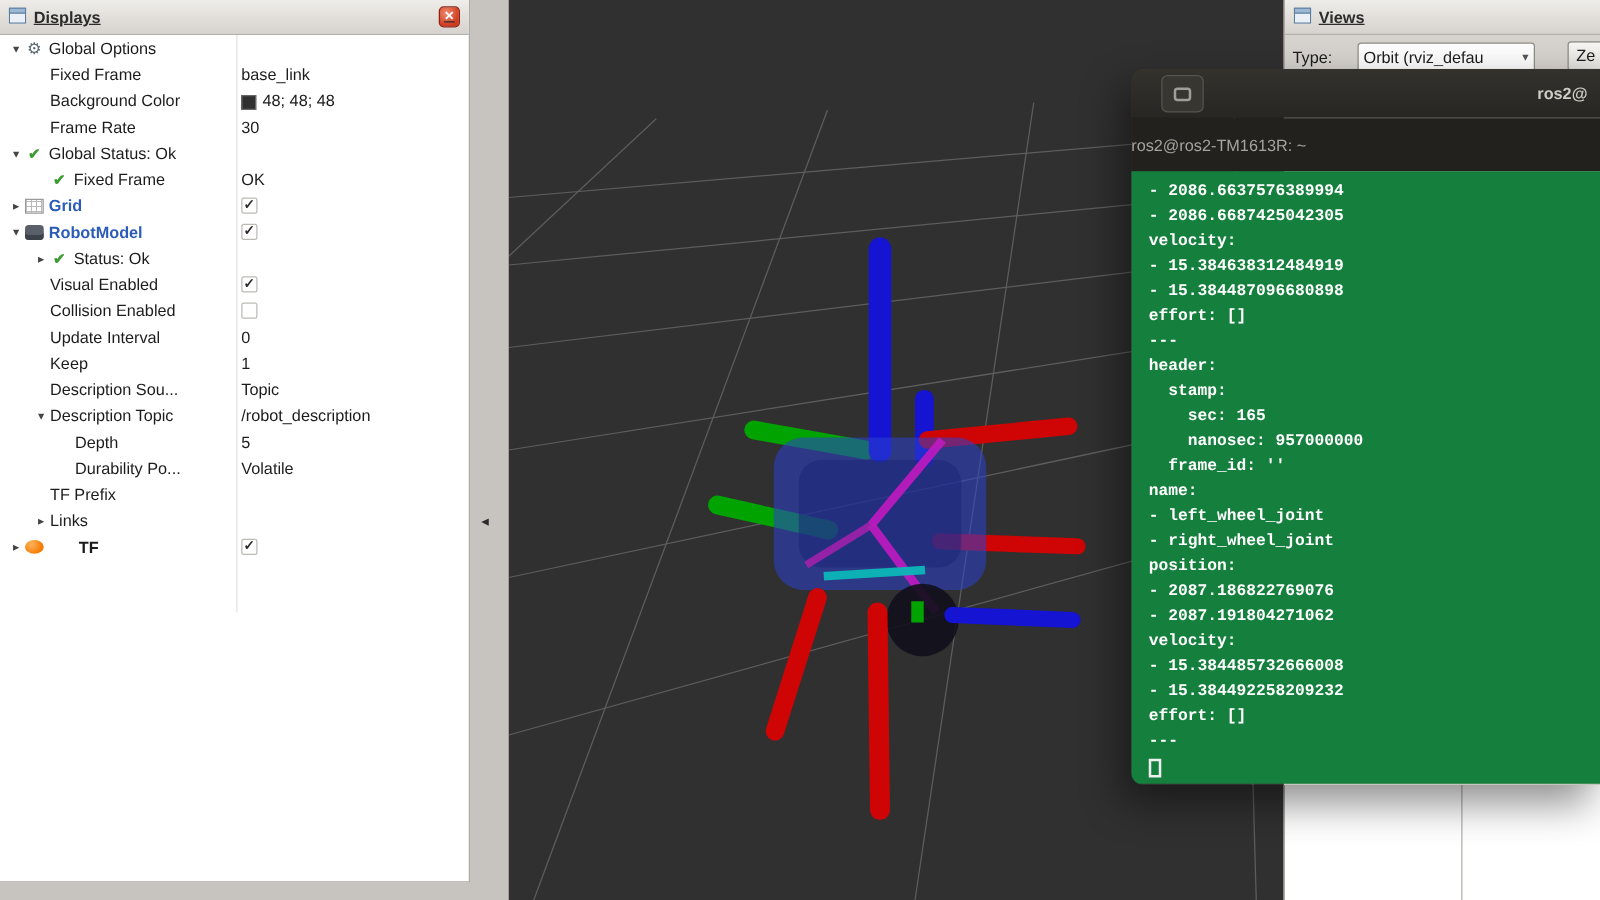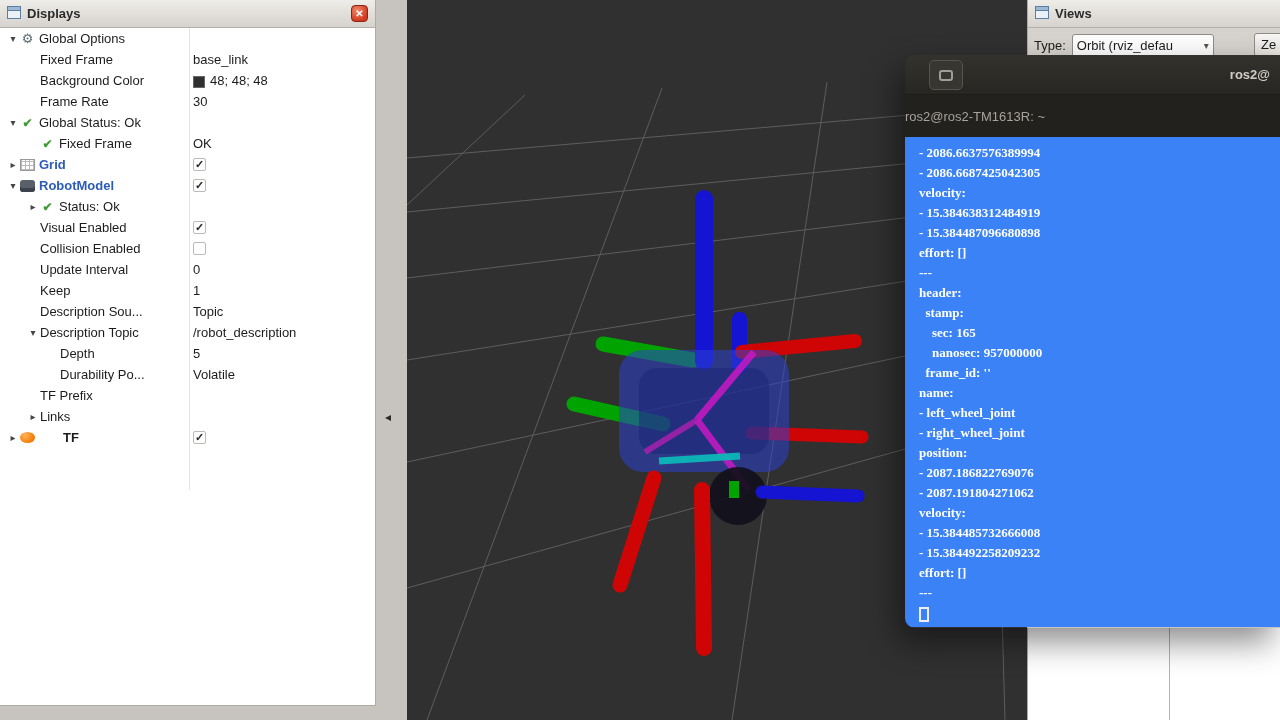--- a/index.html
+++ b/index.html
@@ -3,21 +3,21 @@
 <meta charset="utf-8">
 <style>
   *{margin:0;padding:0;box-sizing:border-box;}
   html,body{width:1280px;height:720px;overflow:hidden;}
   body{position:relative;font-family:"Liberation Sans",sans-serif;font-size:13px;background:#c7c3bf;color:#1c1c1c;}
 
   
   .displays-panel{position:absolute;left:0;top:0;width:376px;height:706px;background:#fff;
     border-right:1px solid #aeaaa5;border-bottom:1px solid #aeaaa5;}
   .panel-header{height:28px;background:linear-gradient(#efede9,#d6d2cd);border-bottom:1px solid #b3afaa;
-    display:flex;align-items:center;padding:0 7px;gap:6px;color:#2b2b2b;}
+    display:flex;align-items:center;padding:0 7px;gap:6px;color:#2b2b2b;text-decoration:underline;}
   .panel-header .title{flex:1;font-weight:bold;}
   .close-btn{width:17px;height:17px;border-radius:4px;cursor:default;
     background:radial-gradient(circle at 35% 30%,#f08a6d,#cf3a1f 72%);
     border:1px solid #8e2212;color:#fff;font-size:10px;line-height:15px;text-align:center;font-weight:bold;}
   .tree{position:relative;}
   .col-sep{position:absolute;left:189px;top:0;width:1px;height:462px;background:#e5e3e0;}
   .tree-row{position:relative;height:21px;display:flex;align-items:center;}
   .row-indent{display:inline-block;height:1px;}
   .expander{flex:0 0 14px;font-size:10px;color:#454545;text-align:center;}
   .row-icon{flex:0 0 15px;margin-right:4px;display:inline-flex;align-items:center;justify-content:center;}
@@ -41,42 +41,42 @@
   .collapse-arrow{position:absolute;left:385px;top:410px;font-size:12px;color:#2b2b2b;}
 
   
   .viewport{position:absolute;left:407px;top:0;width:620px;height:720px;background:#303030;}
 
   
   .views-top{position:absolute;left:1027px;top:0;width:253px;height:64px;background:#d6d2cd;
     border-left:1px solid #aeaaa5;overflow:hidden;}
   .views-toolbar{position:relative;height:35px;display:flex;align-items:center;gap:6px;padding:0 6px;}
   .combo{width:142px;height:24px;background:#fdfdfd;border:1px solid #908d88;border-radius:3px;
-    display:flex;align-items:center;padding:0 4px;overflow:hidden;}
+    display:flex;align-items:center;padding:0 4px;overflow:hidden;margin-left:14px;}
   .combo-text{flex:1;white-space:nowrap;overflow:hidden;}
   .combo-arrow{color:#555;font-size:10px;flex:0 0 auto;}
   .zero-btn{position:absolute;left:226px;top:5px;width:44px;height:24px;line-height:22px;padding:0 6px;
     background:linear-gradient(#f7f6f4,#dedbd7);border:1px solid #908d88;border-radius:3px;white-space:nowrap;}
   .views-bottom{position:absolute;left:1027px;top:628px;width:253px;height:92px;background:#fff;
     border-left:1px solid #aeaaa5;}
   .vdiv{position:absolute;left:141px;top:0;bottom:0;width:1px;background:#b5b1ac;}
 
   
   .terminal{position:absolute;left:905px;top:55px;width:375px;height:573px;z-index:9;
     border-radius:10px 0 0 10px;overflow:hidden;box-shadow:-8px 14px 32px rgba(0,0,0,.45);}
   .term-titlebar{height:40px;background:linear-gradient(#34322d,#282622);position:relative;
     border-bottom:1px solid #1d1c19;}
   .term-newtab{position:absolute;left:24px;top:5px;width:34px;height:30px;background:#383631;
     border:1px solid #57544e;border-radius:5px;display:flex;align-items:center;justify-content:center;}
   .term-newtab-icon{width:14px;height:11px;border:2px solid #a19e97;border-radius:3px;}
   .term-title{position:absolute;right:10px;top:0;line-height:40px;color:#d0cdc7;font-weight:bold;}
   .term-tabbar{height:42px;background:#23211e;display:flex;align-items:center;
     color:#a6a39c;}
-  .term-body{height:490px;background:#3b82f6;padding:8px 0 0 14px;
-    font-family:Liberation Serif, serif;font-size:13px;font-weight:bold;color:#fff;}
+  .term-body{height:490px;background:#15803d;padding:8px 0 0 14px;
+    font-family:Liberation Mono, monospace;font-size:13px;font-weight:bold;color:#fff;}
   .term-line{height:20px;white-space:pre;}
   .term-cursor{display:inline-block;width:10px;height:15px;border:2px solid #efefef;margin-top:2px;}
 </style>
 </head>
 <body>
 
 <div class="displays-panel">
   <div class="panel-header">
     <span class="panel-icon">
       <svg width="14" height="13">

